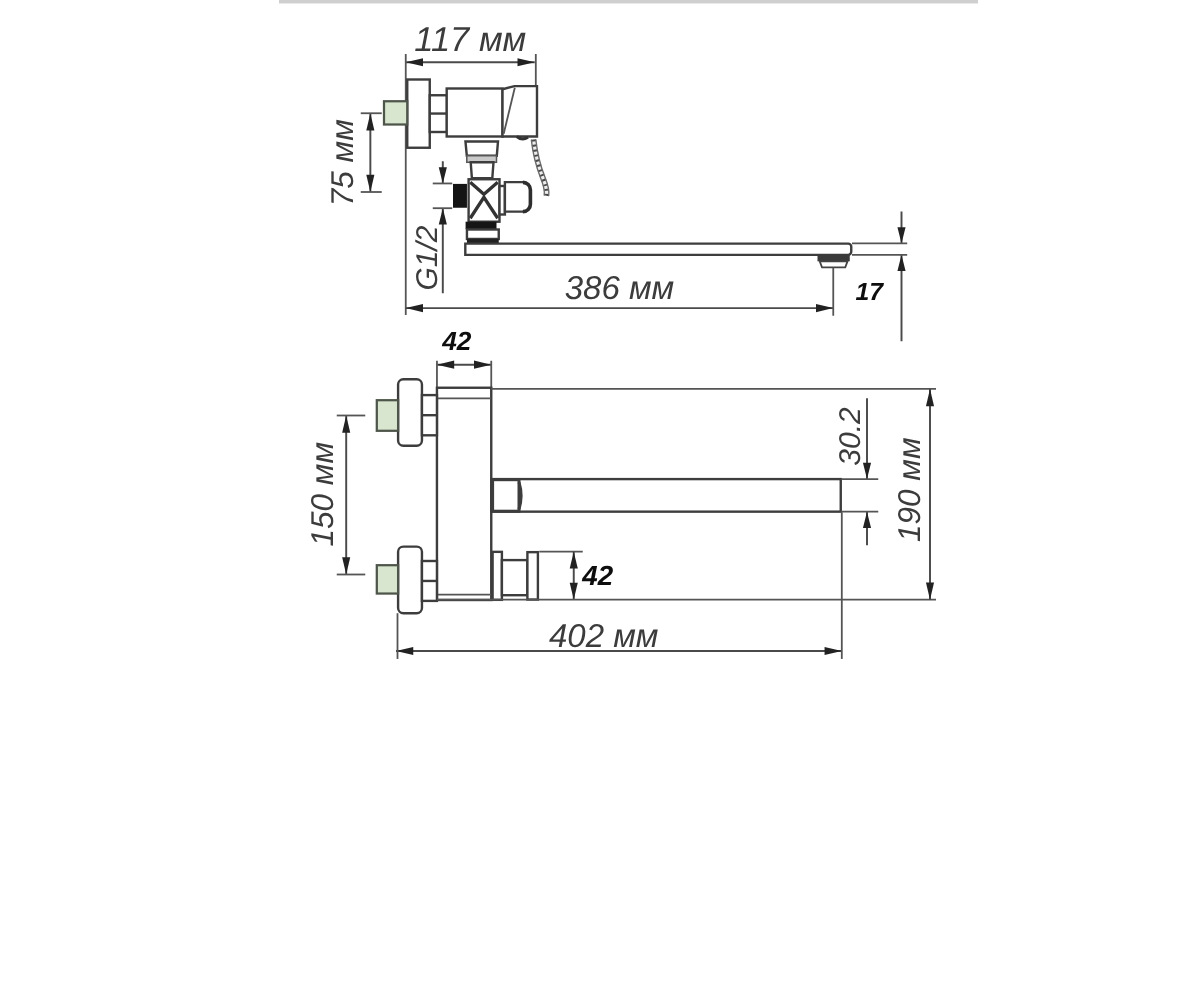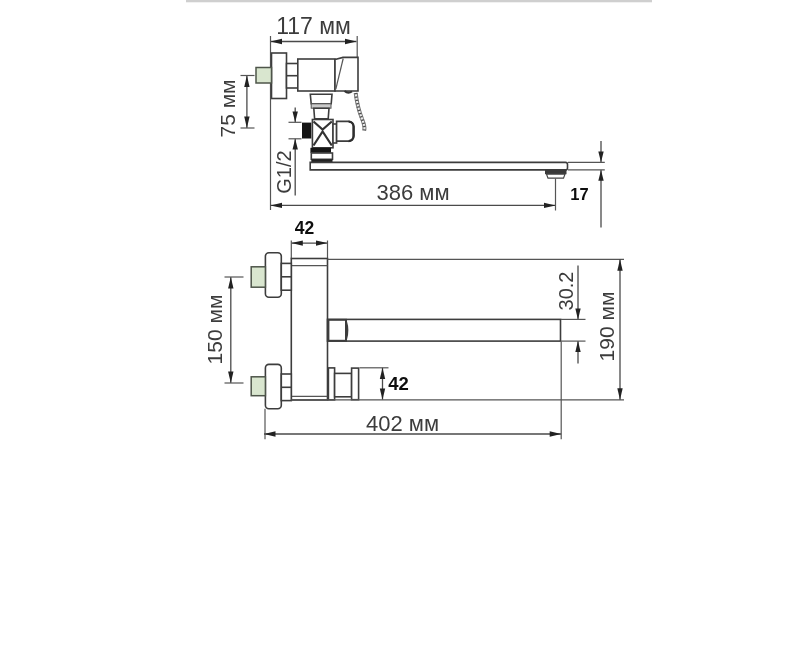--- a/index.html
+++ b/index.html
@@ -1,16 +1,16 @@
 <!DOCTYPE html>
 <html><head>
 <meta charset="utf-8">
 <style>
   html,body{margin:0;padding:0;background:#ffffff;}
-  .wrap{width:800px;height:666px;position:relative;background:#ffffff;overflow:hidden;}
+  .wrap{width:800px;height:666px;position:relative;background:#ffffff;overflow:hidden;font-style:italic;}
   svg{position:absolute;top:0;left:0;}
   text{font-family:"Liberation Sans",sans-serif;fill:#3c3c3c;}
   .dim{stroke:#4a4a4a;stroke-width:1.3;fill:none;}
   .ext{stroke:#555555;stroke-width:1.2;fill:none;}
   .arr{fill:#222222;stroke:none;}
   .part{fill:#ffffff;stroke:#3d3d3d;stroke-width:1.6;}
   .part2{fill:#ffffff;stroke:#3d3d3d;stroke-width:2;}
   .green{fill:#d9e6cf;stroke:#4e554a;stroke-width:1.5;}
   .bold{font-weight:bold;fill:#0e0e0e;}
 </style>

